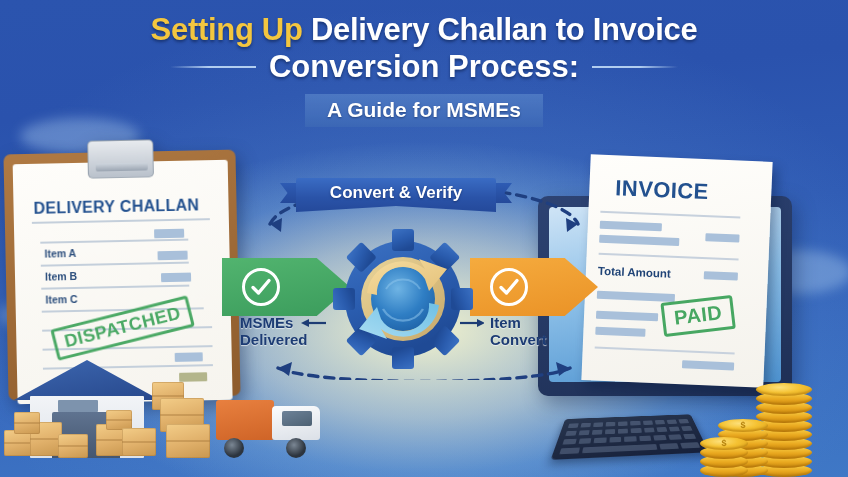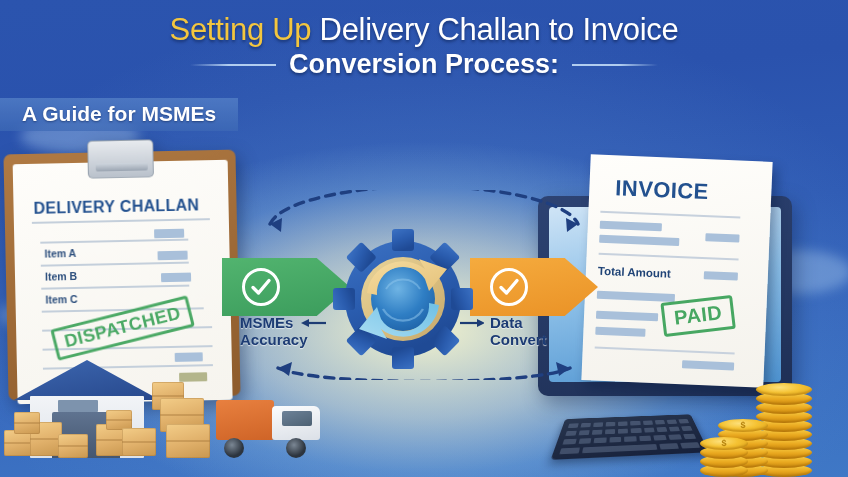--- a/index.html
+++ b/index.html
@@ -16,29 +16,29 @@
       radial-gradient(ellipse 700px 420px at 424px 300px, rgba(120,175,225,0.30) 0%, rgba(50,100,190,0) 70%),
       linear-gradient(175deg, #2b54ae 0%, #2a52ad 22%, #2f5bb4 48%, #3768bd 70%, #3f78c6 100%);
     overflow: hidden;
   }
 
   
   .cloud { position:absolute; background: rgba(190,220,245,0.35); border-radius:50%; filter: blur(6px); }
 
   
   #titleblock { position:absolute; left:0; top:14px; width:848px; text-align:center; z-index:40; }
-  .tline { font-weight:normal; letter-spacing:-0.3px; line-height:1.04;
+  .tline { font-weight:bold; letter-spacing:-0.3px; line-height:1.04;
            text-shadow: 0 2px 3px rgba(10,28,70,0.55); }
   #tl1 { font-size:31px; color:#ffffff; }
   #tl1 .hl { color:#f3c63f; }
   #tl2row { display:flex; align-items:center; justify-content:center; gap:13px; margin-top:3px; }
-  #tl2 { font-size:27px; color:#ffffff; font-weight:bold; text-shadow: 0 2px 3px rgba(10,28,70,0.55);}
+  #tl2 { font-size:31px; color:#ffffff; font-weight:bold; text-shadow: 0 2px 3px rgba(10,28,70,0.55);}
   .rule { width:86px; height:2px; background:linear-gradient(90deg, rgba(175,205,240,0) 0%, rgba(185,212,243,0.95) 45%, rgba(185,212,243,0.95) 100%); }
   .rule.r2 { background:linear-gradient(270deg, rgba(175,205,240,0) 0%, rgba(185,212,243,0.95) 45%, rgba(185,212,243,0.95) 100%); }
-  #subwrap { margin-top:18px; display:flex; justify-content:flex-start; }
+  #subwrap { margin-top:9px; display:flex; justify-content:center; }
   #subtitle {
     display:inline-block; padding:4px 22px 5px 22px;
     background: linear-gradient(180deg, rgba(86,130,200,0.75), rgba(62,106,182,0.72));
     color:#ffffff; font-size:21px; font-weight:bold;
     text-shadow: 0 1px 2px rgba(10,28,70,0.5);
   }
 
   
   #clipboard { position:absolute; left:6px; top:152px; width:232px; height:246px;
                transform: rotate(-1.2deg); z-index:20;
@@ -318,32 +318,38 @@
         <circle r="42" fill="url(#ringg)"></circle>
         <circle r="32" fill="url(#hub)"></circle>
         <path d="M -36,-6 A 36,36 0 0 1 22,-30 L 16,-40 L 44,-30 L 26,-8 L 22,-20 A 26,26 0 0 0 -26,-4 Z" fill="url(#arrA)"></path>
         <path d="M 36,6 A 36,36 0 0 1 -22,30 L -16,40 L -44,30 L -26,8 L -22,20 A 26,26 0 0 0 26,4 Z" fill="url(#arrB)"></path>
         <path d="M -20,10 A 23,23 0 0 0 20,10" fill="none" stroke="rgba(140,195,235,0.55)" stroke-width="2.4"></path>
         <path d="M -17,-10 A 20,20 0 0 1 17,-10" fill="none" stroke="rgba(150,205,240,0.45)" stroke-width="2"></path>
       </g>
     </svg>
   </div>
 
+  <div id="ribbon">
+    <div id="rtail-l"></div>
+    <div id="rtail-r"></div>
+    <div id="ribbon-main"></div>
+    <div id="ribbon-label">Convert &amp; Verify</div>
+  </div>
 
   <div class="legend" id="legend-left">
     <div>MSMEs</div>
-    <div>Accuracy</div>
+    <div>Delivered</div>
     <svg class="legarrow" style="left:60px; top:1px;" width="28" height="14">
       <path d="M26,7 L6,7" stroke="#1d3c74" stroke-width="2.2" fill="none"></path>
       <polygon points="1,7 9,3 9,11" fill="#1d3c74"></polygon>
     </svg>
   </div>
 
   <div class="legend" id="legend-right">
-    <div>Data</div>
+    <div>Item</div>
     <div>Convert</div>
     <svg class="legarrow" style="left:-32px; top:1px;" width="28" height="14">
       <path d="M2,7 L22,7" stroke="#1d3c74" stroke-width="2.2" fill="none"></path>
       <polygon points="27,7 19,3 19,11" fill="#1d3c74"></polygon>
     </svg>
   </div>
 
   <div id="mon-base"></div>
   <div id="mon-neck"></div>
   <div id="monitor">

